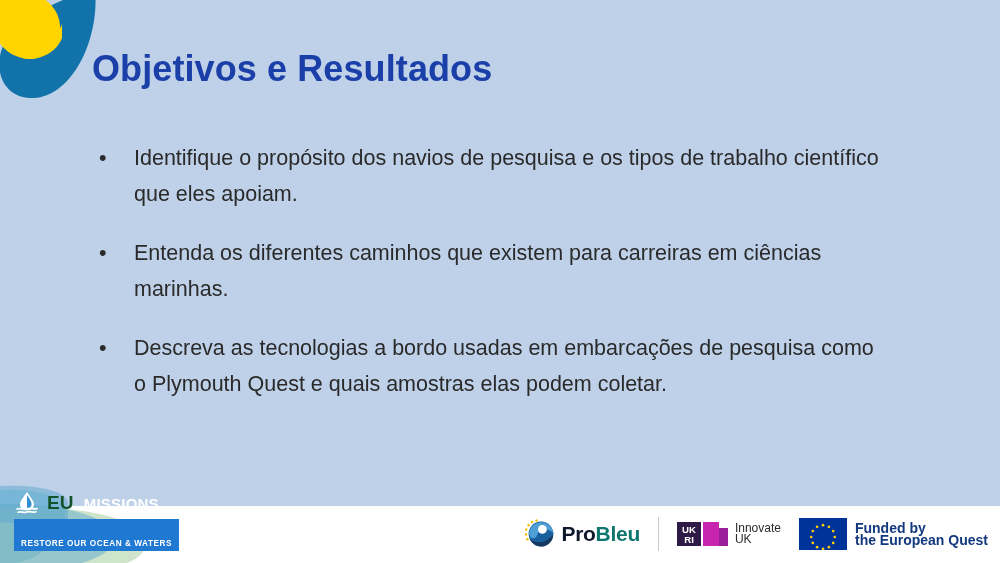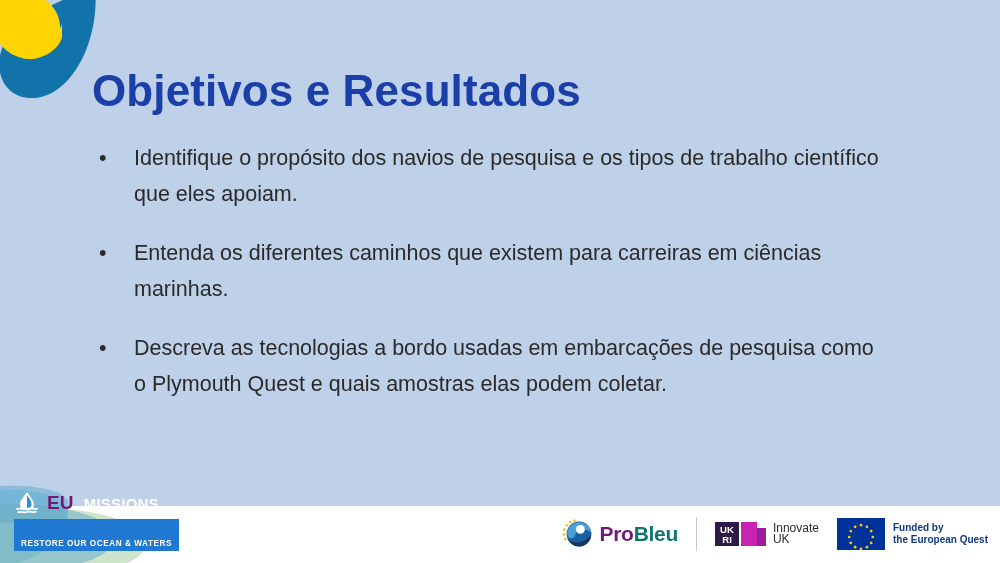--- a/index.html
+++ b/index.html
@@ -25,22 +25,22 @@
     left: 0px;
     top: 0px;
     width: 105px;
     height: 105px;
   }
 
   
   .slide-title {
     position: absolute;
     left: 92px;
-    top: 66px;
-    font-size: 44px;
+    top: 48px;
+    font-size: 36px;
     font-weight: bold;
     color: #1b3fa8;
     letter-spacing: 0.1px;
     white-space: nowrap;
   }
 
   
   .bullet-list {
     position: absolute;
     left: 96px;
@@ -100,21 +100,21 @@
   .eu-missions-row {
     display: flex;
     align-items: center;
     gap: 7px;
     height: 26px;
   }
   .drop-icon { width: 26px; height: 26px; flex: 0 0 26px; }
   .eu-word {
     font-size: 19px;
     font-weight: bold;
-    color: #701a75;
+    color: #14532d;
     letter-spacing: 0.2px;
   }
   .missions-word {
     font-size: 15px;
     font-weight: bold;
     color: #ffffff;
     letter-spacing: 0.2px;
     margin-left: 3px;
   }
   .restore-banner {
@@ -145,21 +145,21 @@
     display: flex;
     align-items: center;
     gap: 6px;
   }
   .probleu-mark { width: 34px; height: 34px; flex: 0 0 34px; }
   .probleu-text {
     font-size: 21px;
     font-weight: bold;
     letter-spacing: -0.3px;
   }
-  .probleu-pro { color: #701a75; }
+  .probleu-pro { color: #0f172a; }
   .probleu-bleu { color: #0f766e; }
 
   
   .logo-divider {
     width: 1px;
     height: 34px;
     background: #c9c9c9;
   }
 
   
@@ -176,21 +176,21 @@
   }
 
   
   .funded-logo {
     display: flex;
     align-items: center;
     gap: 8px;
   }
   .eu-flag { width: 48px; height: 32px; flex: 0 0 48px; }
   .funded-text {
-    font-size: 10px;
+    font-size: 14px;
     font-weight: bold;
     color: #12387e;
     line-height: 12.5px;
   }
 </style>
 </head>
 <body>
 
 <div id="slide">
 

